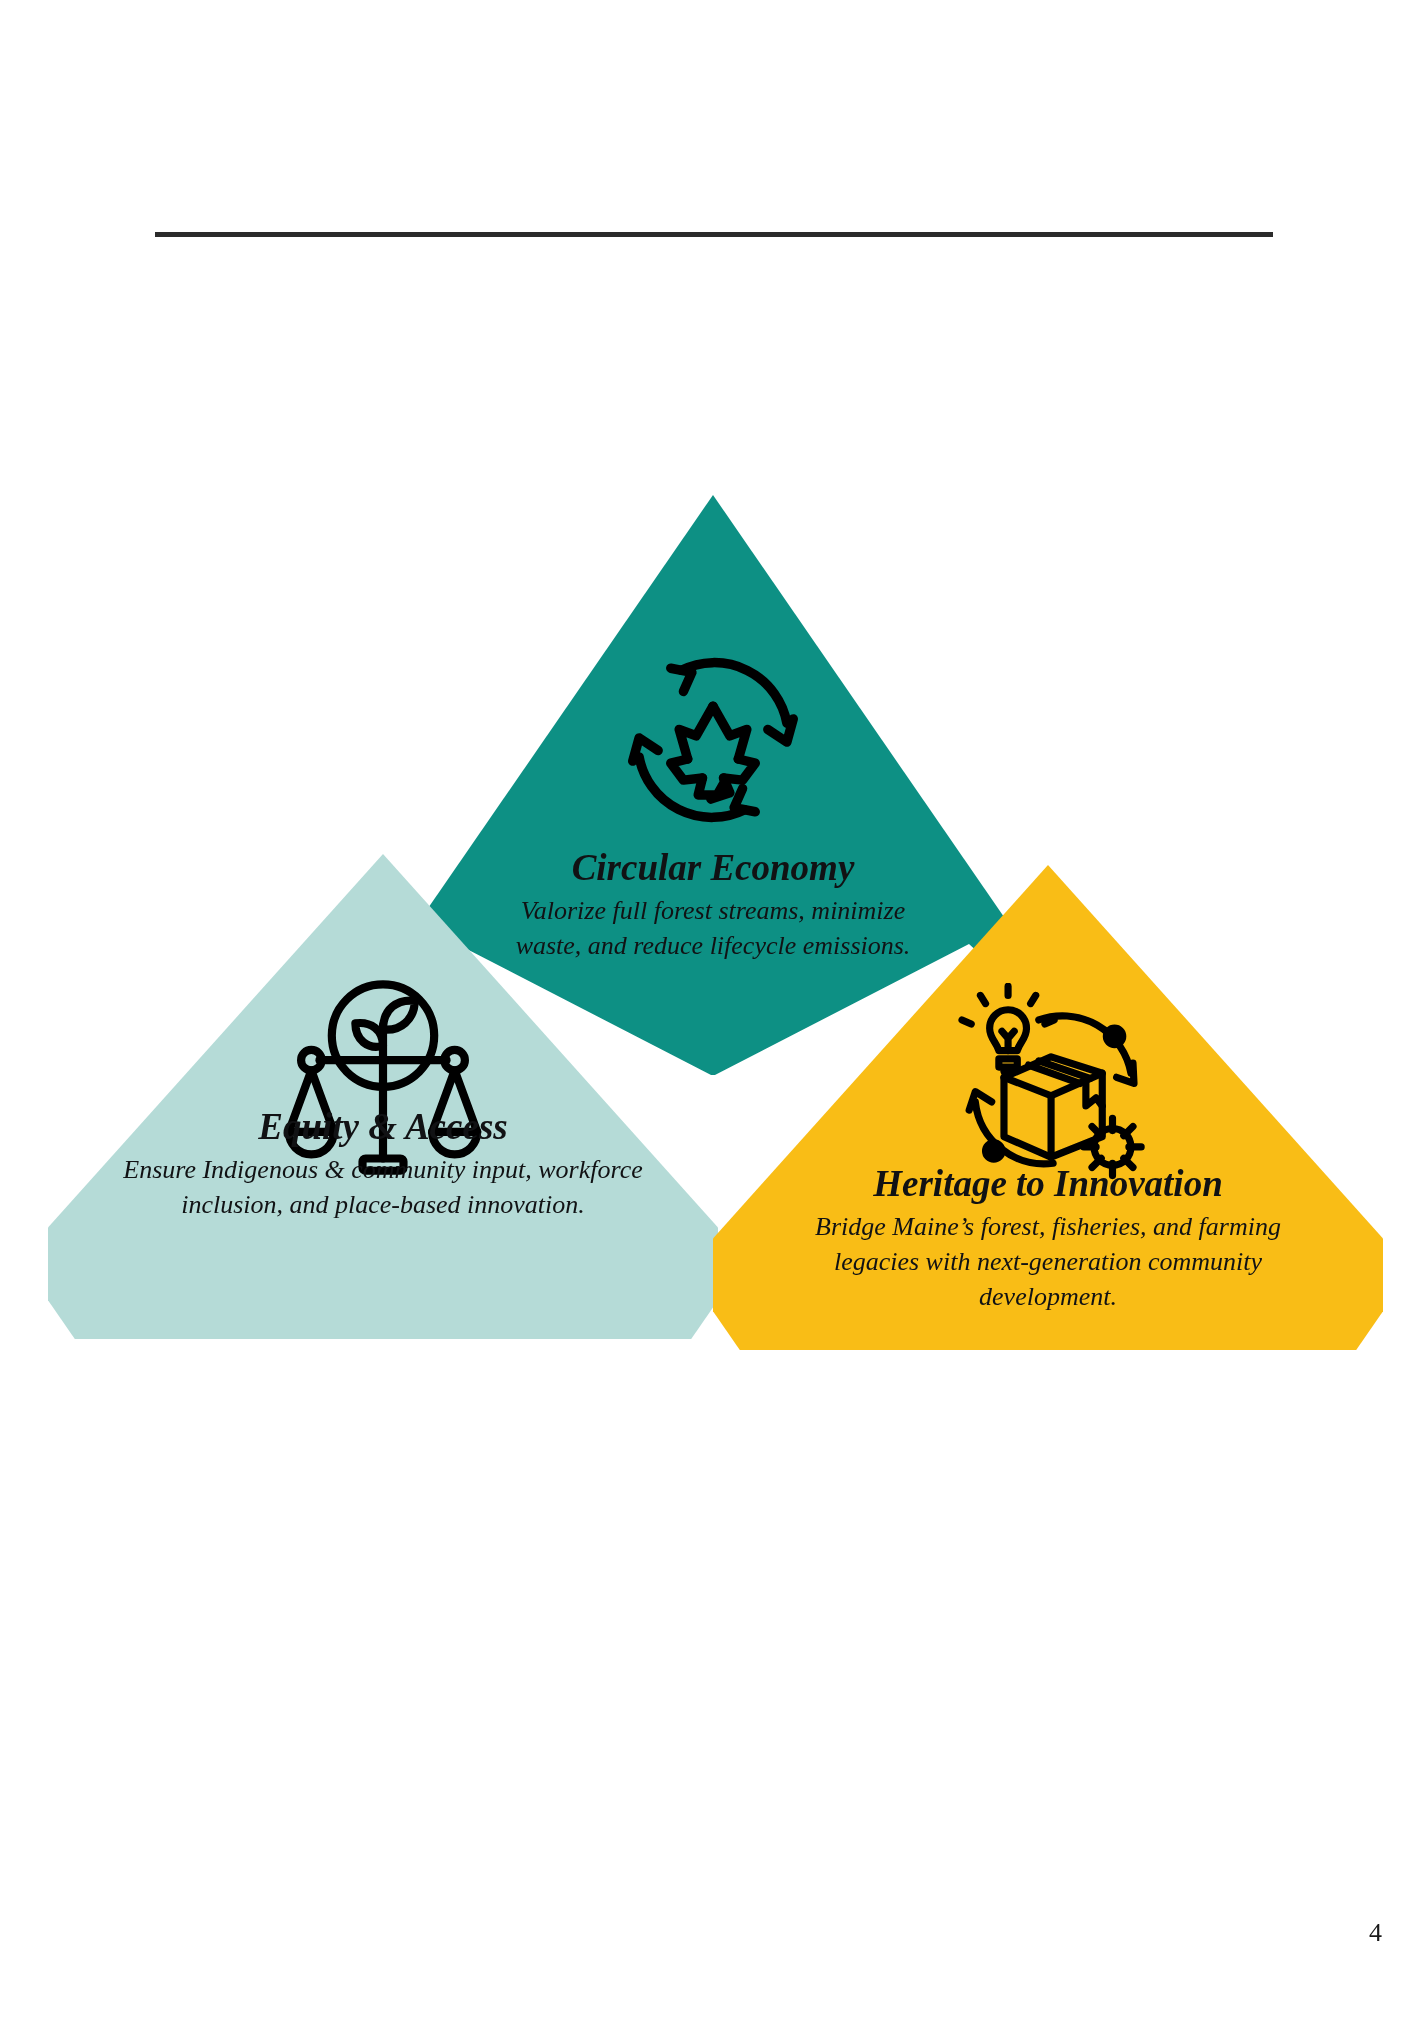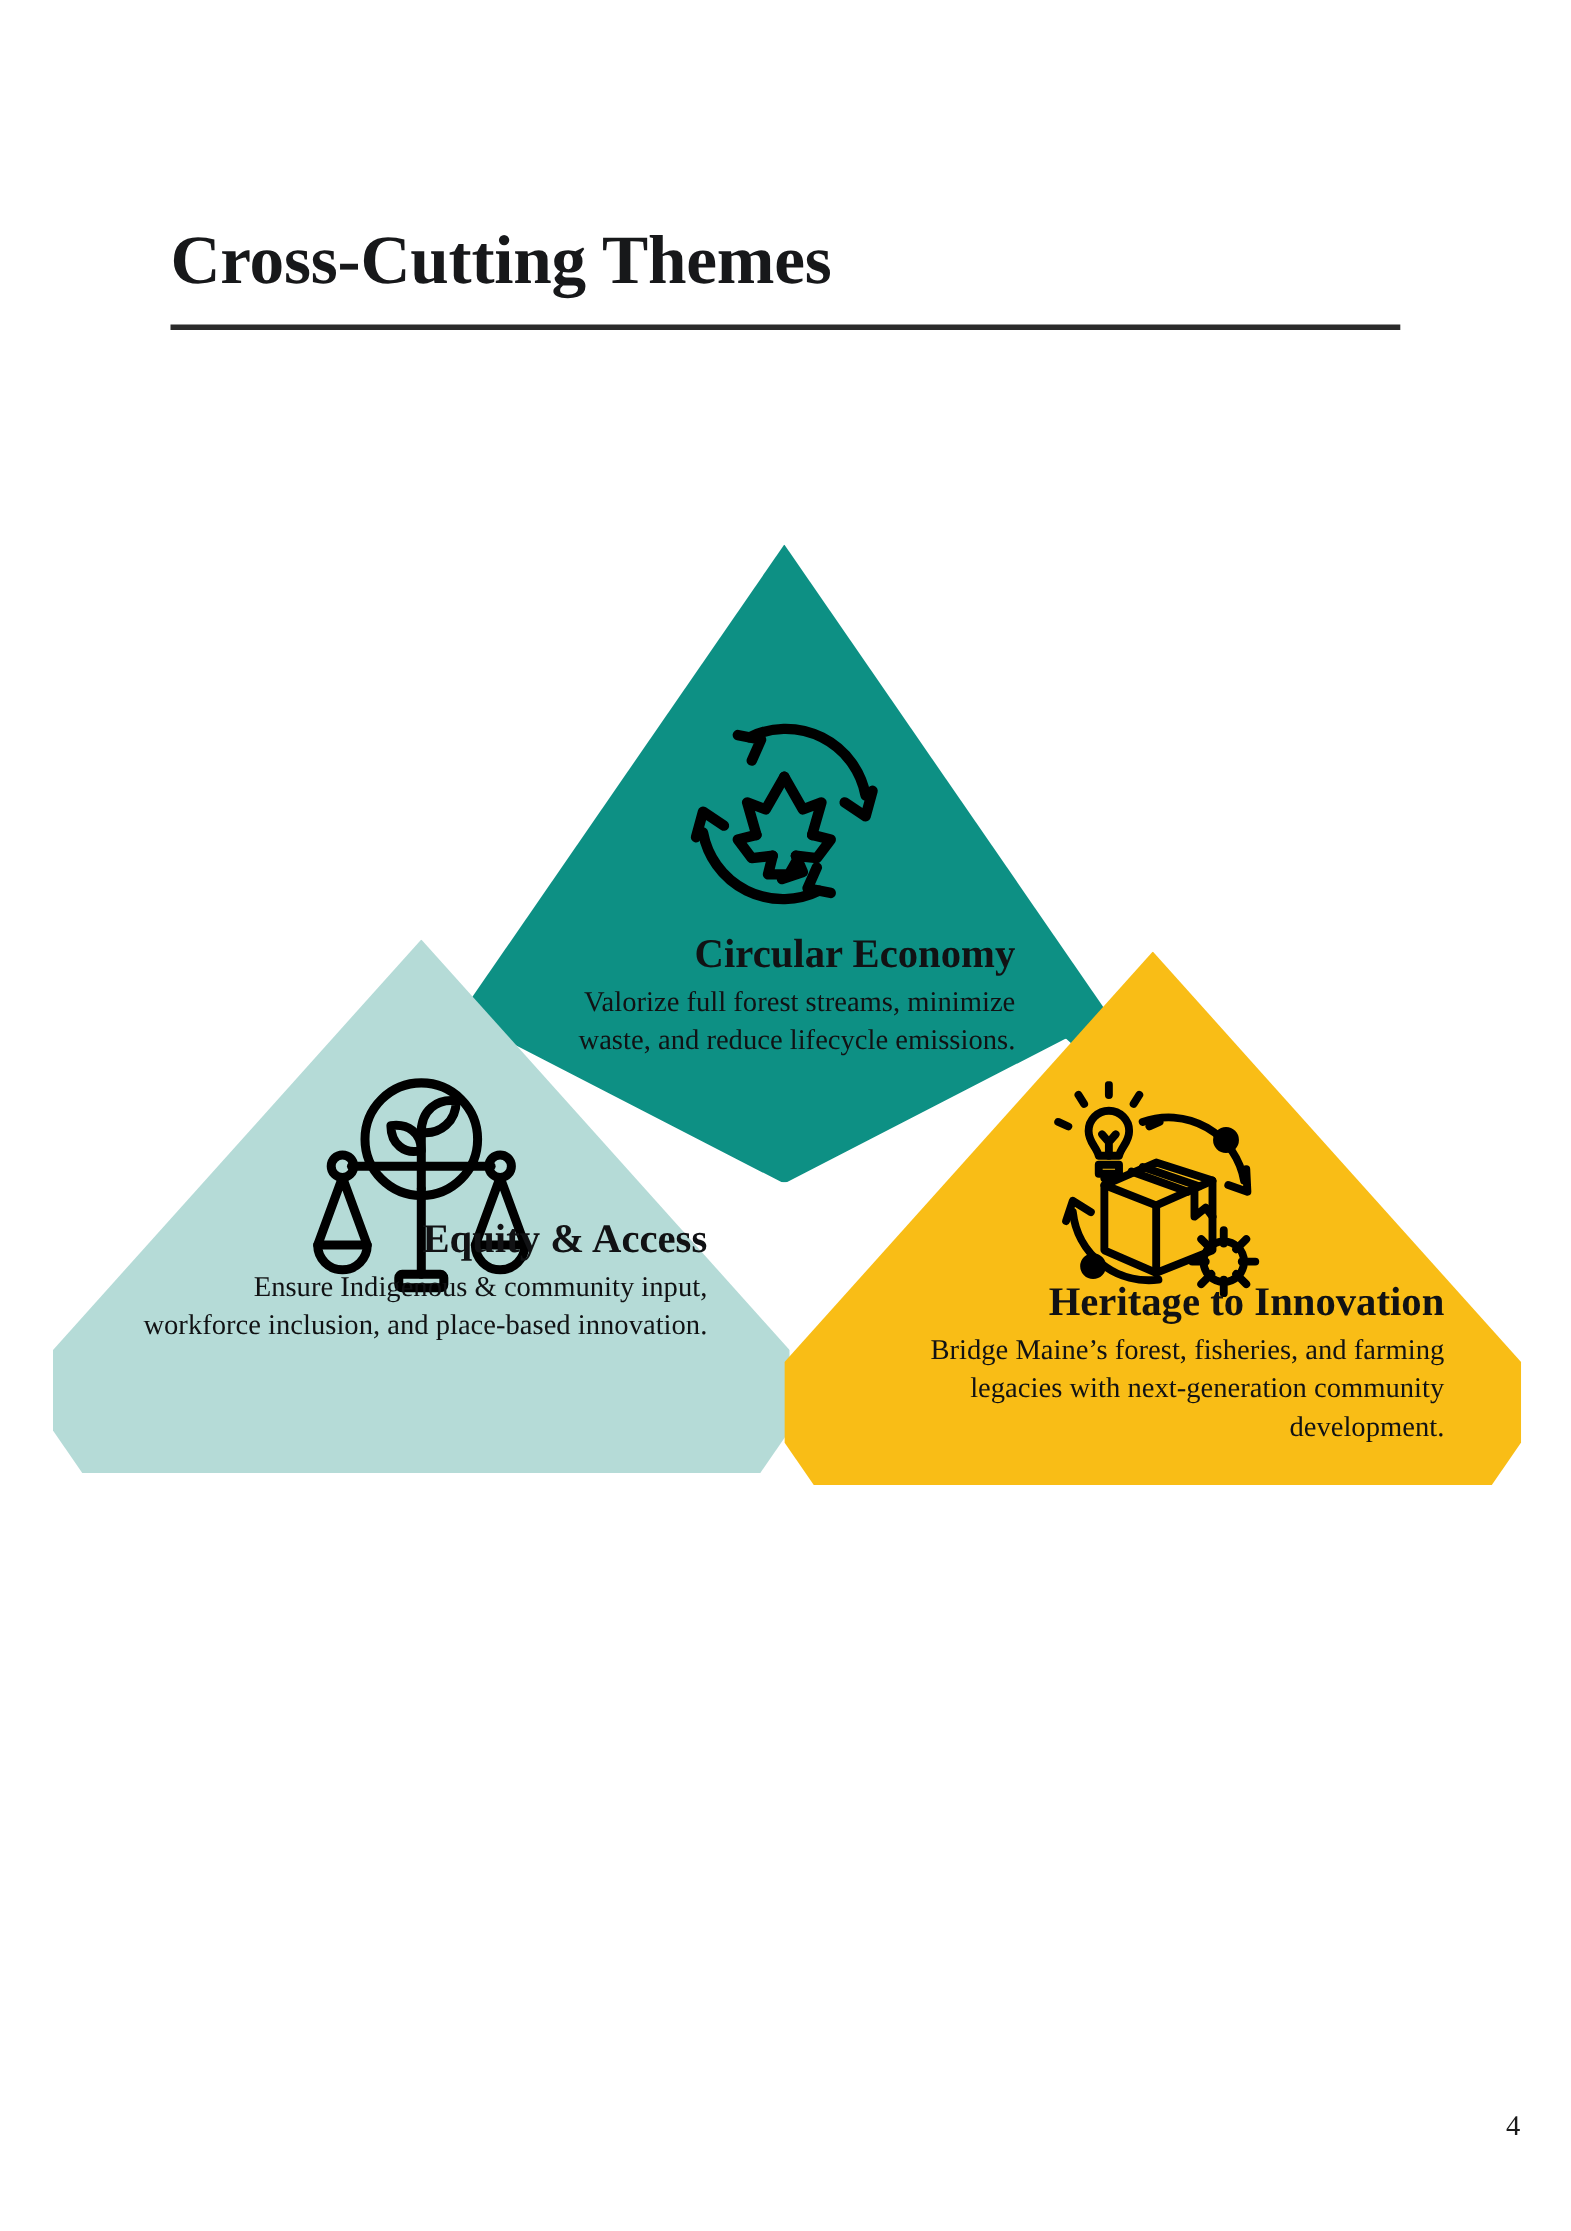--- a/index.html
+++ b/index.html
@@ -118,22 +118,23 @@
   .icon-top   { left: 50%; top: 150px; transform: translateX(-50%); width: 215px; height: 190px; }
   .icon-left  { left: 50%; top: 112px; transform: translateX(-50%); width: 205px; height: 215px; }
   .icon-right { left: 50%; top: 118px; transform: translateX(-50%); width: 215px; height: 205px; }
   .icon-wrap svg { display: block; width: 100%; height: 100%; }
 
   
   .card-text {
     position: absolute;
     left: 50%;
     transform: translateX(-50%);
-    text-align: right;
+    text-align: center;
     color: #111214;
+    font-style: italic;
   }
   .card-title {
     font-family: "Liberation Serif", "DejaVu Serif", serif;
     font-weight: bold;
     font-size: 37px;
     line-height: 1.12;
     margin: 0 0 6px 0;
     white-space: nowrap;
   }
   .card-body {
@@ -157,21 +158,20 @@
     font-size: 26px;
     color: #1a1a1a;
   }
 </style>
 </head>
 <body>
 
 <div class="page">
 
   <div class="header">
-    <h1 class="page-title">Cross-Cutting Themes</h1>
     <div class="title-rule"></div>
   </div>
 
   <div class="pyramid">
 
     <div class="tri tri-top">
       <div class="shape"></div>
       <div class="notch"></div>
 
       <div class="icon-wrap icon-top">

